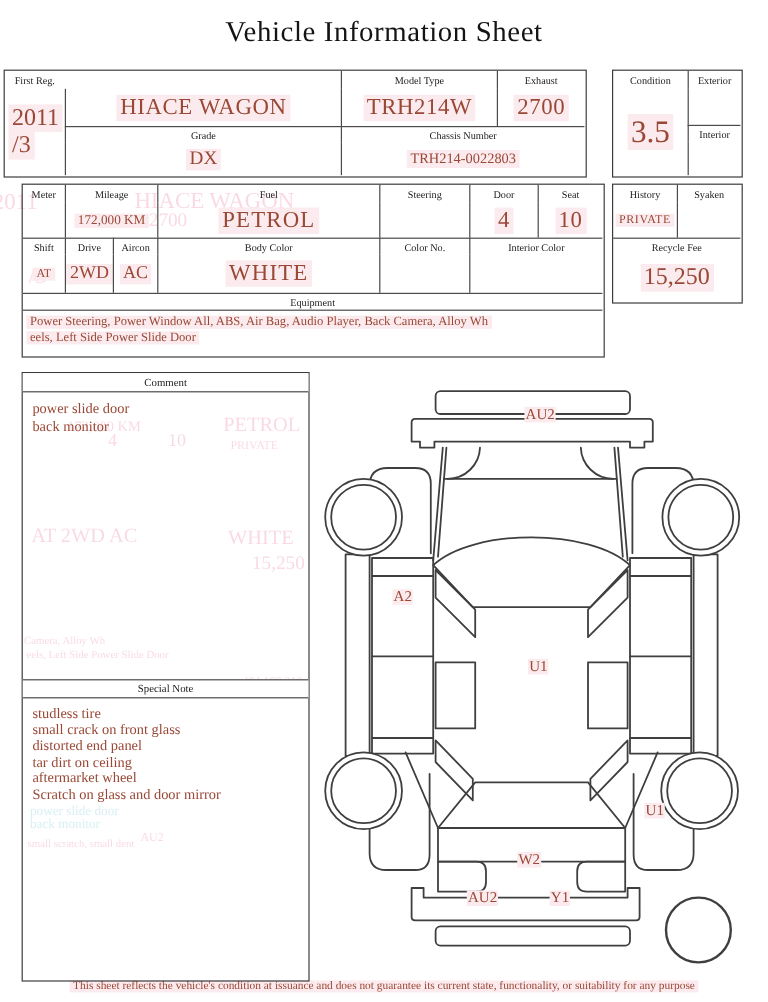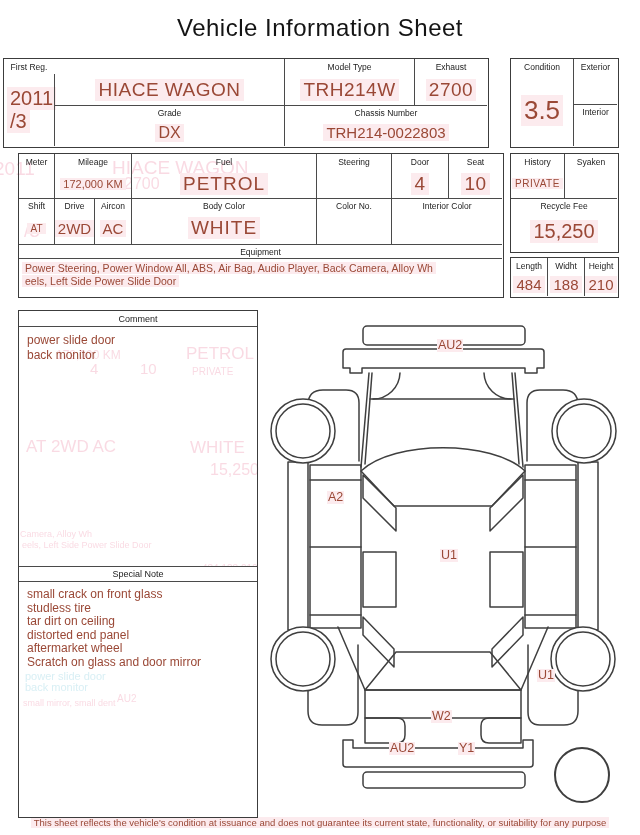--- a/index.html
+++ b/index.html
@@ -1,17 +1,17 @@
 <!DOCTYPE html>
 <html><head>
 <meta charset="utf-8">
 <style>
   html,body{margin:0;padding:0;background:#fff;}
   .sheet{position:relative;width:640px;height:835px;background:#fff;overflow:hidden;
-         font-family:Liberation Sans, sans-serif;color:#1c1c1c;padding-left:39px;}
+         font-family:Liberation Serif, serif;color:#1c1c1c;padding-left:39px;}
   *{box-sizing:border-box;}
   .title{position:absolute;top:14px;left:0;width:100%;text-align:center;
          font-size:24px;font-weight:400;color:#141414;letter-spacing:.5px;}
   .box{position:absolute;border:1.5px solid #3c3c3c;background:transparent;}
   .hc{font-size:8.5px;color:#222;display:flex;align-items:center;justify-content:center;
       white-space:nowrap;overflow:visible;}
   .vc{display:flex;align-items:center;justify-content:center;color:#9a4836;}
   .bl{border-left:1px solid #4a4a4a;}
   .bt{border-top:1px solid #4a4a4a;}
   .hl{background:#fcebee;padding:0 3px;white-space:nowrap;}
@@ -54,21 +54,21 @@
   <div class="ghost" style="left:140px;top:360px;font-size:15px">10</div>
   <div class="ghost" style="left:192px;top:366px;font-size:10px">PRIVATE</div>
   <div class="ghost" style="left:26px;top:437px;font-size:17px">AT  2WD  AC</div>
   <div class="ghost" style="left:190px;top:438px;font-size:17px">WHITE</div>
   <div class="ghost" style="left:210px;top:461px;font-size:16px">15,250</div>
   <div class="ghost" style="left:20px;top:529px;font-size:9px">Camera, Alloy Wh</div>
   <div class="ghost" style="left:22px;top:540px;font-size:9px">eels, Left Side Power Slide Door</div>
   <div class="ghost" style="left:202px;top:563px;font-size:10px">484  188  210</div>
   <div class="ghost" style="left:25px;top:670px;font-size:11px;color:#b9e2ec">power slide door</div>
   <div class="ghost" style="left:25px;top:681px;font-size:11px;color:#b9e2ec">back monitor</div>
-  <div class="ghost" style="left:23px;top:698px;font-size:9px">small mirror, small dent</div>
+  <div class="ghost" style="left:23px;top:698px;font-size:9px">small scratch, small dent</div>
   <div class="ghost" style="left:117px;top:693px;font-size:10px">AU2</div>
 
   <div class="box t1" style="left:3px;top:58px;width:486px;height:90px;z-index:3">
     <div style="grid-column:1;grid-row:1/5;display:flex;flex-direction:column">
       <div class="hc" style="height:15px">First Reg.</div>
       <div class="vc frv" style="flex:1">
         <span class="hl">2011</span>
         <span class="hl">/3</span>
       </div>
     </div>
@@ -81,21 +81,21 @@
         <span class="hl">TRH214W</span>
       </div>
     <div class="vc bl big" style="grid-column:4;grid-row:2">
         <span class="hl">2700</span>
       </div>
     <div class="hc bl bt" style="grid-column:2;grid-row:3">Grade</div>
     <div class="hc bl bt" style="grid-column:3/5;grid-row:3">Chassis Number</div>
     <div class="vc bl" style="grid-column:2;grid-row:4;font-size:16px">
         <span class="hl">DX</span>
       </div>
-    <div class="vc bl" style="grid-column:3/5;grid-row:4;font-size:15px">
+    <div class="vc bl" style="grid-column:3/5;grid-row:4;font-size:12px">
         <span class="hl">TRH214-0022803</span>
       </div>
   </div>
 
   <div class="box t2" style="left:510px;top:58px;width:109px;height:90px;z-index:3">
     <div class="hc" style="grid-column:1;grid-row:1">Condition</div>
     <div class="hc bl" style="grid-column:2;grid-row:1">Exterior</div>
     <div class="vc cond" style="grid-column:1;grid-row:2/5">
         <span class="hl">3.5</span>
       </div>
@@ -158,47 +158,33 @@
     <div class="vc" style="grid-column:1;grid-row:2;font-size:10px;letter-spacing:.5px">
         <span class="hl">PRIVATE</span>
       </div>
     <div class="vc bl" style="grid-column:2;grid-row:2"></div>
     <div class="hc bt" style="grid-column:1/3;grid-row:3">Recycle Fee</div>
     <div class="vc" style="grid-column:1/3;grid-row:4;font-size:20px">
         <span class="hl">15,250</span>
       </div>
   </div>
 
-  <div class="box t5" style="left:510px;top:257px;width:109px;height:41px;z-index:3">
-    <div class="hc" style="grid-column:1;grid-row:1">Length</div>
-    <div class="hc bl" style="grid-column:2;grid-row:1">Widht</div>
-    <div class="hc bl" style="grid-column:3;grid-row:1">Height</div>
-    <div class="vc" style="grid-column:1;grid-row:2;font-size:15px">
-        <span class="hl">484</span>
-      </div>
-    <div class="vc bl" style="grid-column:2;grid-row:2;font-size:15px">
-        <span class="hl">188</span>
-      </div>
-    <div class="vc bl" style="grid-column:3;grid-row:2;font-size:15px">
-        <span class="hl">210</span>
-      </div>
-  </div>
 
   <div class="cmtbox" style="z-index:3">
     <div class="sechdr" style="top:0">Comment</div>
     <div class="notes cmt" style="top:22px">
       <div>power slide door</div>
       <div>back monitor</div>
     </div>
     <div class="sechdr" style="top:255px;border-top:1px solid #4a4a4a">Special Note</div>
     <div class="notes" style="top:277px">
+      <div>studless tire</div>
       <div>small crack on front glass</div>
-      <div>studless tire</div>
+      <div>distorted end panel</div>
       <div>tar dirt on ceiling</div>
-      <div>distorted end panel</div>
       <div>aftermarket wheel</div>
       <div>Scratch on glass and door mirror</div>
     </div>
   </div>
 
   <svg class="diagram" width="372" height="492" viewBox="0 0 372 492">
     <g stroke="#3f3f3f" stroke-width="1.5" fill="none" stroke-linejoin="round" stroke-linecap="round">
 
       <rect x="97" y="11" width="162" height="19" rx="4"></rect>
       <path d="M80,34 H275 Q278,34 278,37 V53 H271 V58 H259 V53 H96 V58 H84 V53 H77 V37 Q77,34 80,34 Z"></path>

